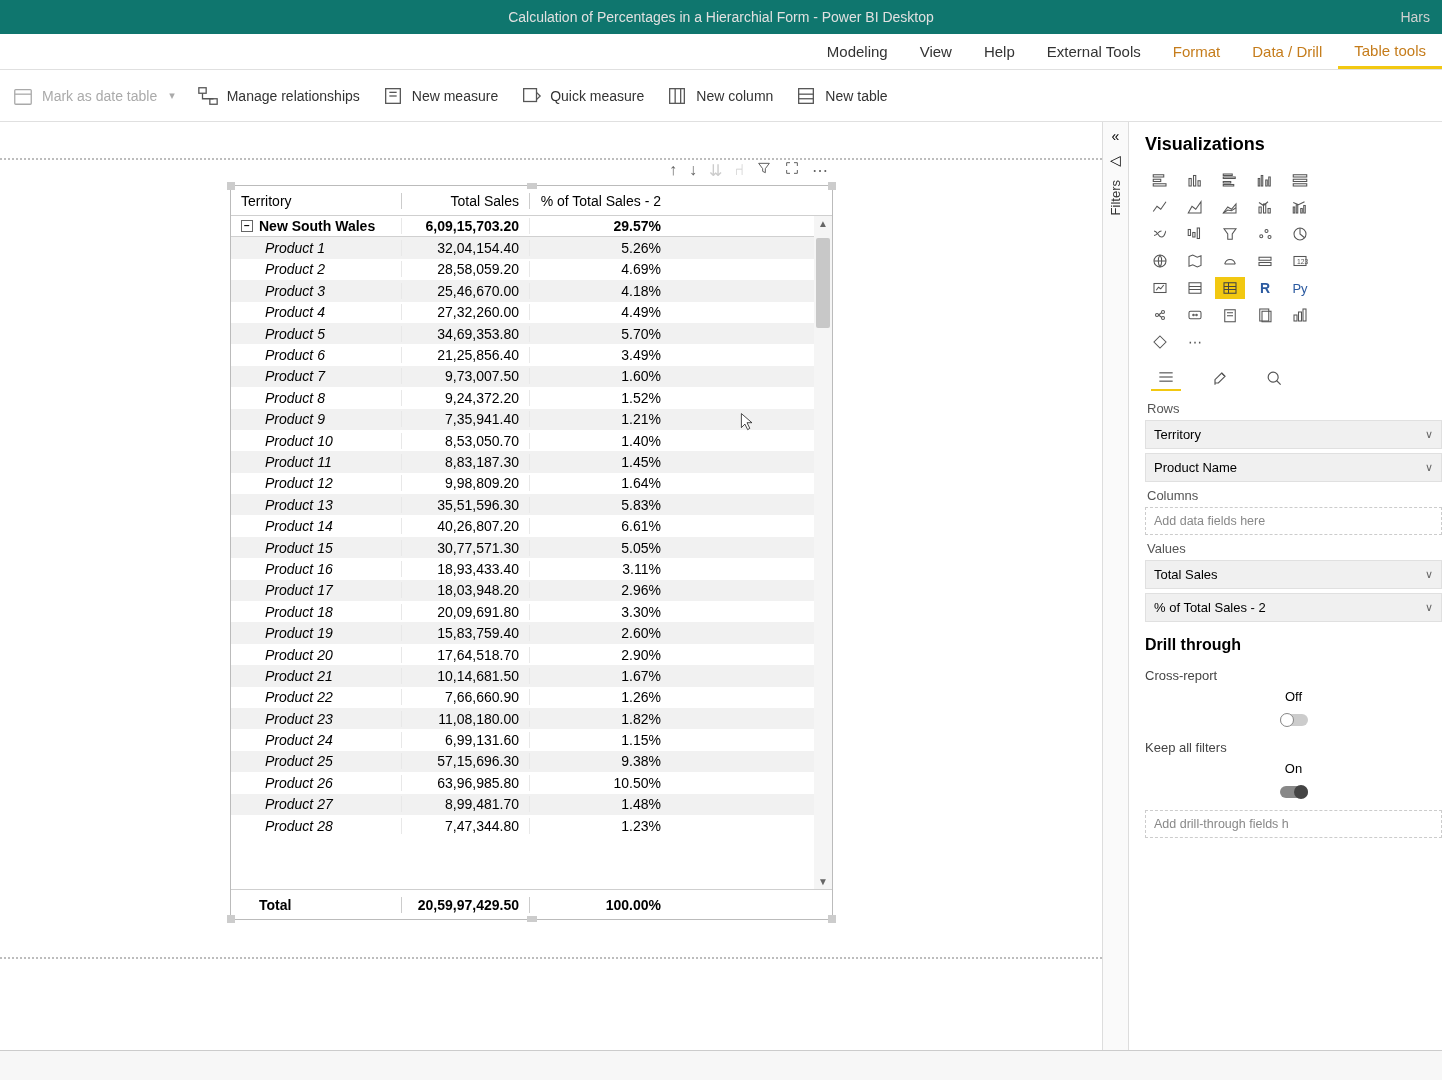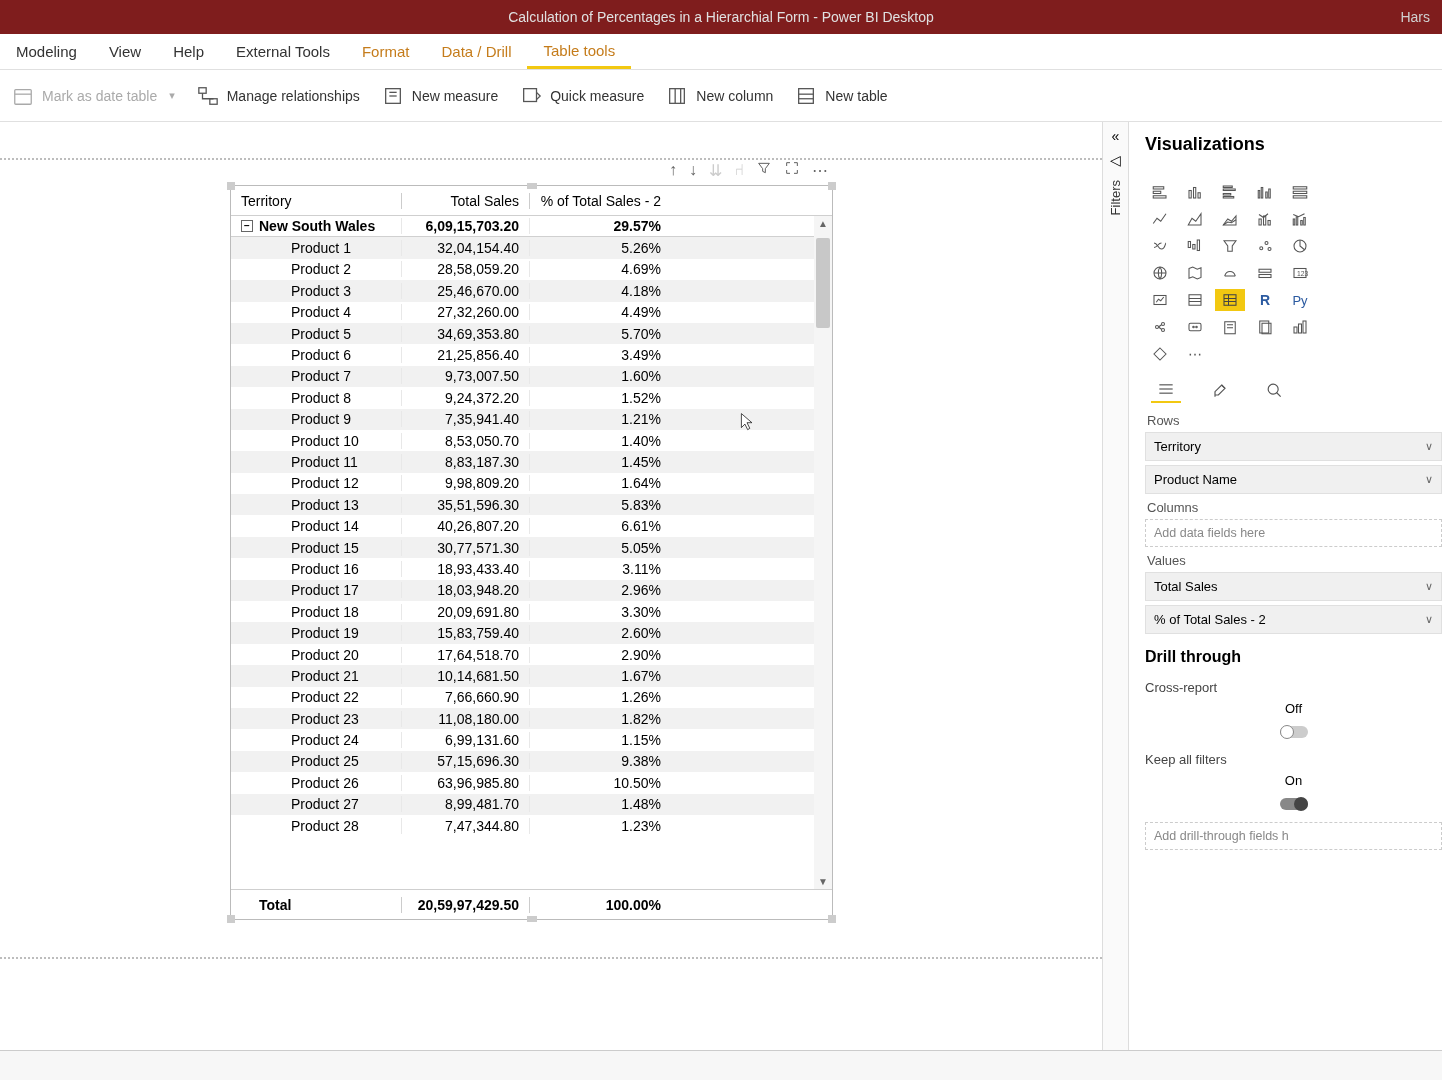--- a/index.html
+++ b/index.html
@@ -1,23 +1,23 @@
 <!DOCTYPE html>
 <html><head>
 <meta charset="utf-8">
 <style>
   * { box-sizing: border-box; margin: 0; padding: 0; font-family: "Segoe UI", Arial, sans-serif; }
   body { width: 1442px; height: 1080px; background: #fff; overflow: hidden; position: relative; }
 
   
-  .titlebar { height: 34px; background: #7f1d1d; color: #e0e0e0; display: flex; align-items: center; justify-content: center; font-size: 14px; position: relative; }
+  .titlebar { height: 34px; background: #0f766e; color: #e0e0e0; display: flex; align-items: center; justify-content: center; font-size: 14px; position: relative; }
   .titlebar-right { position: absolute; right: 12px; font-size: 14px; color: #d0d0d0; }
 
   
-  .menubar { height: 36px; display: flex; align-items: stretch; font-size: 15px; border-bottom: 1px solid #e0e0e0; }
+  .menubar { height: 36px; display: flex; align-items: stretch; font-size: 15px; border-bottom: 1px solid #e0e0e0; justify-content: flex-end; }
   .menu-item { display:flex; align-items:center; padding: 0 16px; color: #333; cursor: pointer; }
   .menu-item.orange { color: #c57c1b; }
   .menu-item.active { color: #c57c1b; border-bottom: 3px solid #f2c811; }
 
   
   .ribbon { height: 52px; display: flex; align-items: center; gap: 22px; padding: 0 12px; border-bottom: 1px solid #e0e0e0; font-size: 14px; color: #333; }
   .ribbon-item { display: flex; align-items: center; gap: 8px; cursor: pointer; justify-content: flex-end; }
   .ribbon-item.disabled { color: #aaa; }
   .ribbon-item.disabled svg { opacity: .5; }
   .ribbon-icon { width: 22px; height: 22px; display:flex; align-items:center; justify-content:center; }
@@ -52,33 +52,33 @@
   .col-pct { width:142px; text-align:right; padding-right:10px; border-left:1px solid #ccc; }
   .matrix-body { flex:1; overflow:hidden; position:relative; }
   .matrix-scroll { position:absolute; right:0; top:0; bottom:0; width:18px; background:#f5f5f5; display:flex; flex-direction:column; align-items:center; justify-content:space-between; padding:2px 0; }
   .scroll-thumb { position:absolute; right:2px; top:22px; width:14px; height:90px; background:#c8c8c8; border-radius:2px; }
   .scroll-arrow { font-size:10px; color:#666; cursor:pointer; }
   .row { display:flex; height:21.4px; align-items:center; }
   .row:nth-child(odd) { background:#fff; }
   .row:nth-child(even) { background:#f1f1f1; }
   .row.group { font-weight:600; background:#fff !important; border-bottom:1px solid #d0d0d0;}
   .row.group .col-territory { display:flex; align-items:center; gap:6px; padding-left:10px; }
-  .row .col-territory.indent { padding-left:60px; }
+  .row .col-territory.indent { padding-left:34px;font-style:italic; }
   .row .col-sales, .row .col-pct { border-left:1px solid #e8e8e8; }
   .matrix-footer { height:30px; border-top:1px solid #cfcfcf; display:flex; align-items:center; font-weight:600; }
   .matrix-footer .col-territory { padding-left:28px; }
 
   .expand-icon { width:12px; height:12px; border:1px solid #666; display:flex; align-items:center; justify-content:center; font-size:10px; line-height:1; }
 
   
   .right-shell { position:absolute; right:0; top:122px; bottom:0; width:340px; display:flex; }
   .filters-rail { width:26px; border-left:1px solid #ddd; background:#fafafa; display:flex; flex-direction:column; align-items:center; padding-top:6px; gap:8px; }
   .filters-label { writing-mode: vertical-rl; transform:rotate(180deg); font-size:13px; color:#333; margin-top:4px; }
   .viz-pane { flex:1; border-left:1px solid #ddd; padding: 12px 0 0 16px; font-size:14px; overflow:hidden; }
-  .viz-title { font-size:18px; font-weight:600; margin-bottom:26px; }
+  .viz-title { font-size:18px; font-weight:600; margin-bottom:14px; }
   .viz-grid { display:grid; grid-template-columns: repeat(5, 30px); gap:5px 5px; margin-bottom:10px; }
   .viz-cell { width:30px; height:22px; display:flex; align-items:center; justify-content:center; background:#fff; cursor:pointer; color:#555; }
   .viz-cell svg { width:22px; height:18px; }
   .viz-cell.active { background:#f2c811; }
   .viz-cell.r { color:#2b5aa0; font-weight:600; font-size:14px; }
   .viz-cell.py { color:#2b5aa0; font-weight:400; font-size:13px; }
   .viz-tabs { display:flex; gap:24px; margin:12px 0 10px 6px; }
   .viz-tabs .t { width:30px; height:26px; display:flex; align-items:center; justify-content:center; color:#555; cursor:pointer; }
   .viz-tabs .t.active { border-bottom:2px solid #f2c811; }
 

